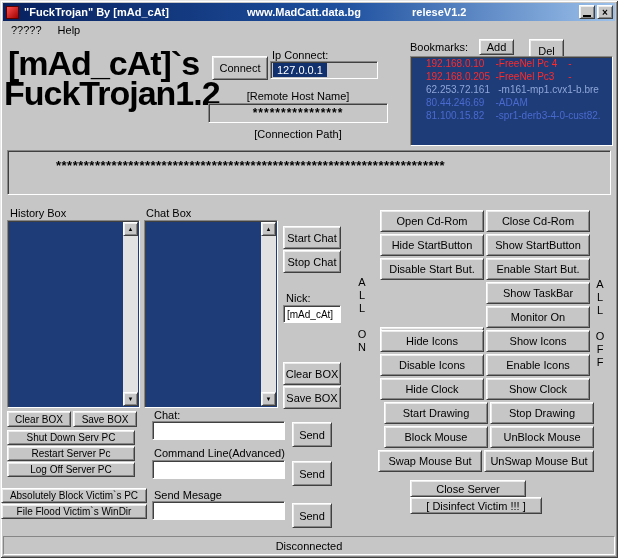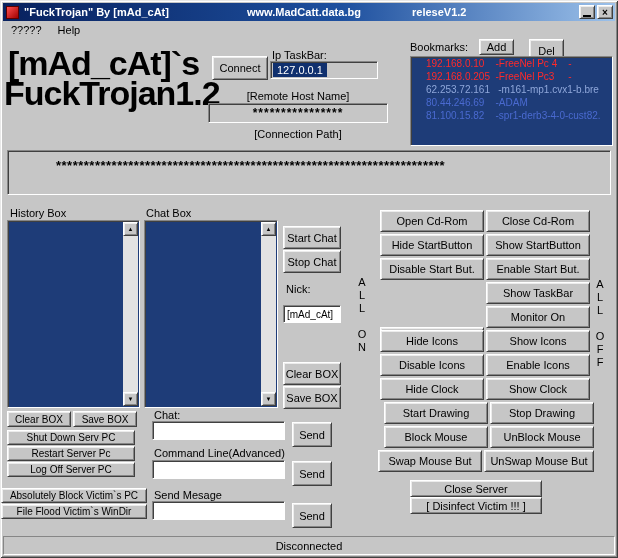--- a/index.html
+++ b/index.html
@@ -95,21 +95,21 @@
 
   <div class="menubar">
     <span class="menu-item">?????</span>
     <span class="menu-item">Help</span>
   </div>
 
   <div class="heading" style="left:8px; top:44px;">[mAd_cAt]`s</div>
   <div class="heading" style="left:4px; top:74px;">FuckTrojan1.2</div>
 
   <button class="btn3d" style="left:212px; top:56px; width:56px; height:24px;">Connect</button>
-  <div class="lbl" style="left:272px; top:49px;">Ip TaskBar:</div>
+  <div class="lbl" style="left:272px; top:49px;">Ip Connect:</div>
   <div class="sunken field" style="left:270px; top:61px; width:108px; height:18px;">
     <span class="sel">127.0.0.1</span>
   </div>
   <div class="lbl center" style="left:208px; top:90px; width:180px;">[Remote Host Name]</div>
   <div class="sunken stars" style="left:208px; top:103px; width:180px; height:20px;">
     <span>****************</span>
   </div>
   <div class="lbl center" style="left:208px; top:128px; width:180px;">[Connection Path]</div>
 
   <div class="lbl" style="left:410px; top:41px;">Bookmarks:</div>
@@ -145,21 +145,21 @@
           <span>▲</span>
         </div>
       <div class="sb down">
           <span>▼</span>
         </div>
     </div>
   </div>
 
   <button class="btn3d" style="left:283px; top:226px; width:58px; height:23px;">Start Chat</button>
   <button class="btn3d" style="left:283px; top:250px; width:58px; height:23px;">Stop Chat</button>
-  <div class="lbl" style="left:286px; top:283px;">Nick:</div>
+  <div class="lbl" style="left:286px; top:292px;">Nick:</div>
   <input class="input" style="left: 283px; top: 305px; width: 58px; height: 18px; font-size: 10px;" value="[mAd_cAt]">
   <button class="btn3d" style="left:283px; top:362px; width:58px; height:23px;">Clear BOX</button>
   <button class="btn3d" style="left:283px; top:386px; width:58px; height:23px;">Save BOX</button>
 
   <button class="btn3d small" style="left:7px; top:411px; width:64px; height:16px;">Clear BOX</button>
   <button class="btn3d small" style="left:73px; top:411px; width:64px; height:16px;">Save BOX</button>
   <button class="btn3d small" style="left:7px; top:430px; width:128px; height:15px;">Shut Down Serv PC</button>
   <button class="btn3d small" style="left:7px; top:446px; width:128px; height:15px;">Restart Server Pc</button>
   <button class="btn3d small" style="left:7px; top:462px; width:128px; height:15px;">Log Off Server PC</button>
   <button class="btn3d small" style="left:1px; top:488px; width:146px; height:15px;">Absolutely Block Victim`s PC</button>
@@ -207,20 +207,20 @@
   <button class="btn3d cmd" style="left:486px; top:258px;">Enable Start But.</button>
   <button class="btn3d cmd" style="left:486px; top:282px;">Show TaskBar</button>
   <button class="btn3d cmd" style="left:486px; top:306px;">Monitor On</button>
   <button class="btn3d cmd" style="left:486px; top:330px;">Show Icons</button>
   <button class="btn3d cmd" style="left:486px; top:354px;">Enable Icons</button>
   <button class="btn3d cmd" style="left:486px; top:378px;">Show Clock</button>
   <button class="btn3d cmd" style="left:490px; top:402px;">Stop Drawing</button>
   <button class="btn3d cmd" style="left:490px; top:426px;">UnBlock Mouse</button>
   <button class="btn3d cmd" style="left:484px; top:450px; width:110px;">UnSwap Mouse But</button>
 
-  <button class="btn3d" style="left:410px; top:480px; width:132px; height:17px;">Close Server</button>
+  <button class="btn3d" style="left:410px; top:480px; width:116px; height:17px;">Close Server</button>
   <button class="btn3d" style="left:410px; top:497px; width:132px; height:17px;">[ Disinfect Victim !!! ]</button>
 
   <div class="statusbar">
     <span>Disconnected</span>
   </div>
 
 </div>
 
 </body></html>

